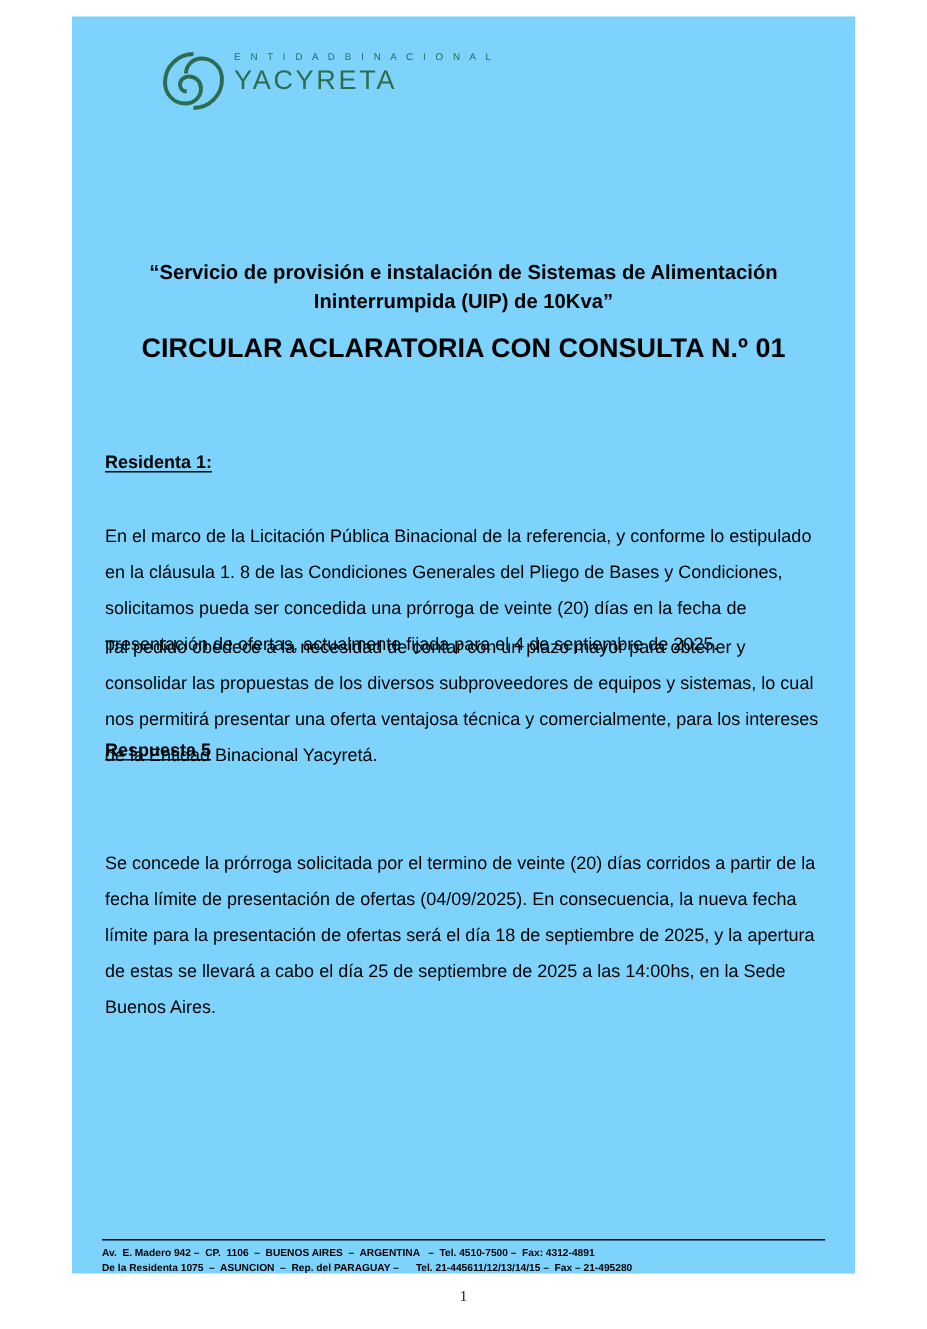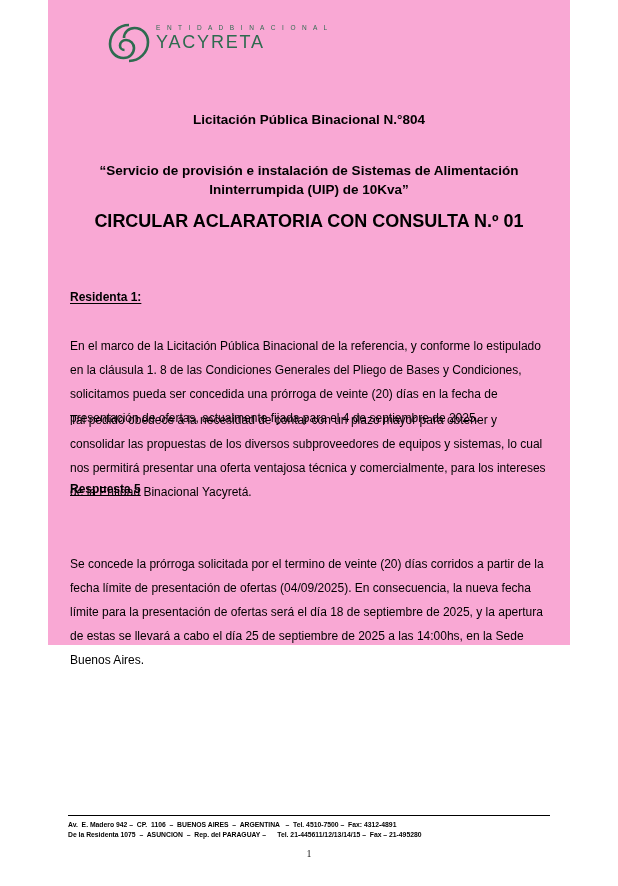--- a/index.html
+++ b/index.html
@@ -12,24 +12,24 @@
   .page {
     position: relative;
     width: 618px;
     height: 886px;
     background: #ffffff;
     overflow: hidden;
   }
   .sheet {
     position: absolute;
     left: 48px;
-    top: 0;
-    width: 522px;
-    height: 645px;
-    background: #f9a8d4;
+    top: 11px;
+    width: 522px;
+    height: 838px;
+    background: #7dd3fc;
   }
 
   
   .logo-block {
     position: absolute;
     left: 60px;
     top: 22px;
     width: 200px;
     height: 44px;
   }
@@ -186,21 +186,20 @@
             <path d="M21 39 C31.5 39 40 30.5 40 20 C40 12 34 6 26.5 6 C20.5 6 16 10.5 16 16"></path>
           </g>
         </svg>
       </span>
       <div class="logo-text">
         <div class="logo-sub">E N T I D A D   B I N A C I O N A L</div>
         <div class="logo-main">YACYRETA</div>
       </div>
     </div>
 
-    <div class="title-1">Licitación Pública Binacional N.°804</div>
     <div class="title-2">“Servicio de provisión e instalación de Sistemas de Alimentación Ininterrumpida (UIP) de 10Kva”</div>
     <div class="title-3">CIRCULAR ACLARATORIA
 CON CONSULTA N.º 01</div>
 
     <div class="heading-u" id="consulta-heading">Residenta 1:</div>
     <div class="para" id="consulta-p1">En el marco de la Licitación Pública Binacional de la referencia, y conforme lo estipulado en la cláusula 1. 8 de las Condiciones Generales del Pliego de Bases y Condiciones, solicitamos pueda ser concedida una prórroga de veinte (20) días en la fecha de presentación de ofertas, actualmente fijada para el 4 de septiembre de 2025.</div>
     <div class="para" id="consulta-p2">Tal pedido obedece a la necesidad de contar con un plazo mayor para obtener y consolidar las propuestas de los diversos subproveedores de equipos y sistemas, lo cual nos permitirá presentar una oferta ventajosa técnica y comercialmente, para los intereses de la Entidad Binacional Yacyretá.</div>
 
     <div class="heading-u" id="respuesta-heading">Respuesta 5</div>
     <div class="para" id="respuesta-p1">Se concede la prórroga solicitada por el termino de veinte (20) días corridos a partir de la fecha límite de presentación de ofertas (04/09/2025). En consecuencia, la nueva fecha límite para la presentación de ofertas será el día 18 de septiembre de 2025, y la apertura de estas se llevará a cabo el día 25 de septiembre de 2025 a las 14:00hs, en la Sede Buenos Aires.</div>

